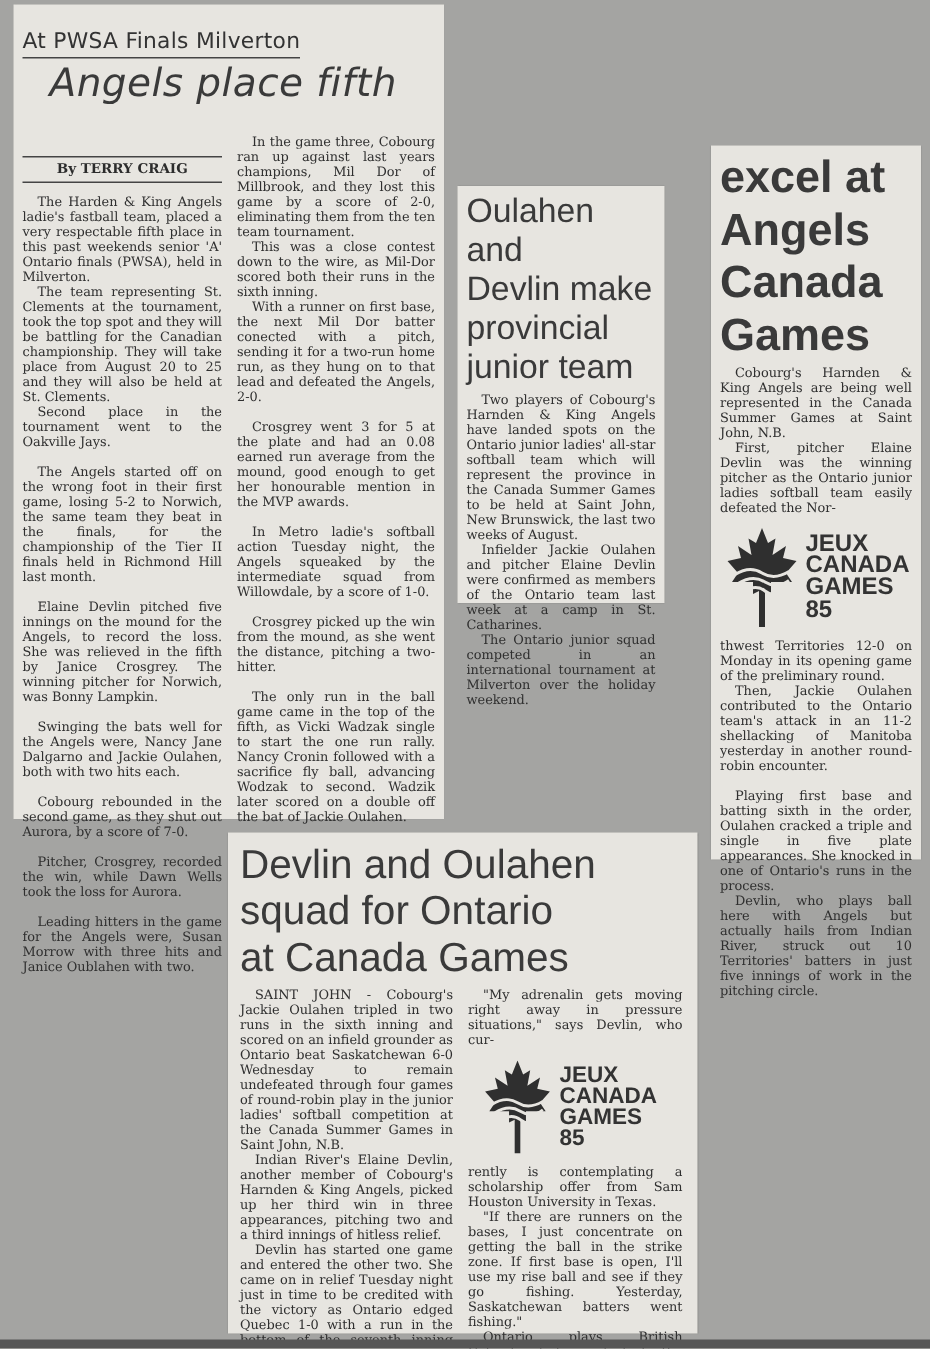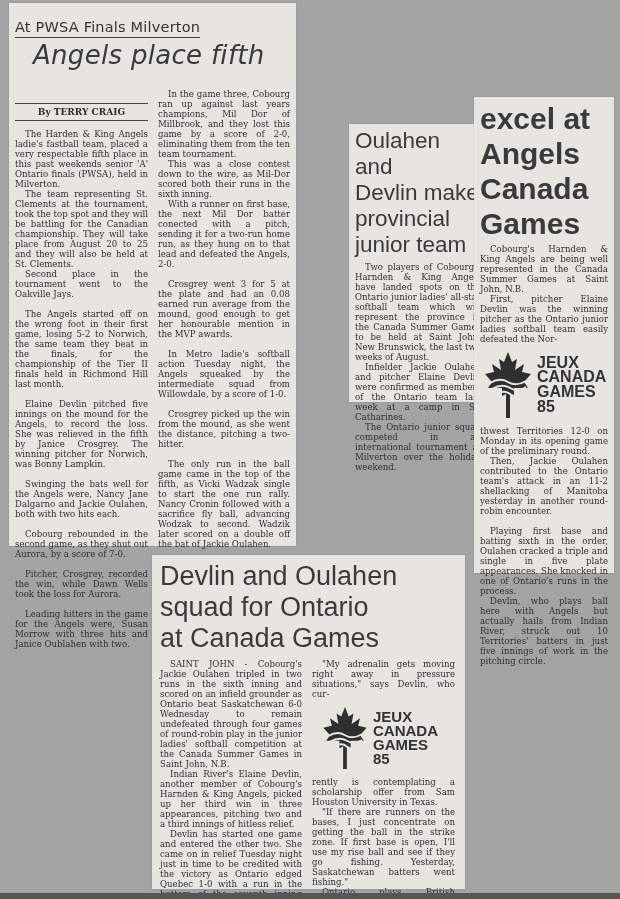--- a/index.html
+++ b/index.html
@@ -74,21 +74,21 @@
         <p class="gap">In Metro ladie's softball action Tuesday night, the Angels squeaked by the intermediate squad from Willowdale, by a score of 1-0.</p>
         <p class="gap">Crosgrey picked up the win from the mound, as she went the distance, pitching a two-hitter.</p>
         <p class="gap">The only run in the ball game came in the top of the fifth, as Vicki Wadzak single to start the one run rally. Nancy Cronin followed with a sacrifice fly ball, advancing Wodzak to second. Wadzik later scored on a double off the bat of Jackie Oulahen.</p>
         <p class="gap">Next game for the Angels is, 8:30 tonight, down at Victoria Park, against Pickering.</p>
         <p class="gap">The Angels have 7 regular season games remaining with the playoffs slated for September.</p>
       </div>
     </div>
   </div>
 </div>
 
-<div class="clip" style="left:305px; top:124px; width:138px; height:278px;margin-left:44px;">
+<div class="clip" style="left:305px; top:124px; width:138px; height:278px;">
   <div style="padding:4px 6px;">
     <div class="hed-sans" style="font-size:22.5px; line-height:26px;">
       <div>Oulahen and</div>
       <div>Devlin make</div>
       <div>provincial</div>
       <div>junior team</div>
     </div>
     <div class="body-text" style="margin-top:4px;">
       <p>Two players of Cobourg's Harnden &amp; King Angels have landed spots on the Ontario junior ladies' all-star softball team which will represent the province in the Canada Summer Games to be held at Saint John, New Brunswick, the last two weeks of August.</p>
       <p>Infielder Jackie Oulahen and pitcher Elaine Devlin were confirmed as members of the Ontario team last week at a camp in St. Catharines.</p>

